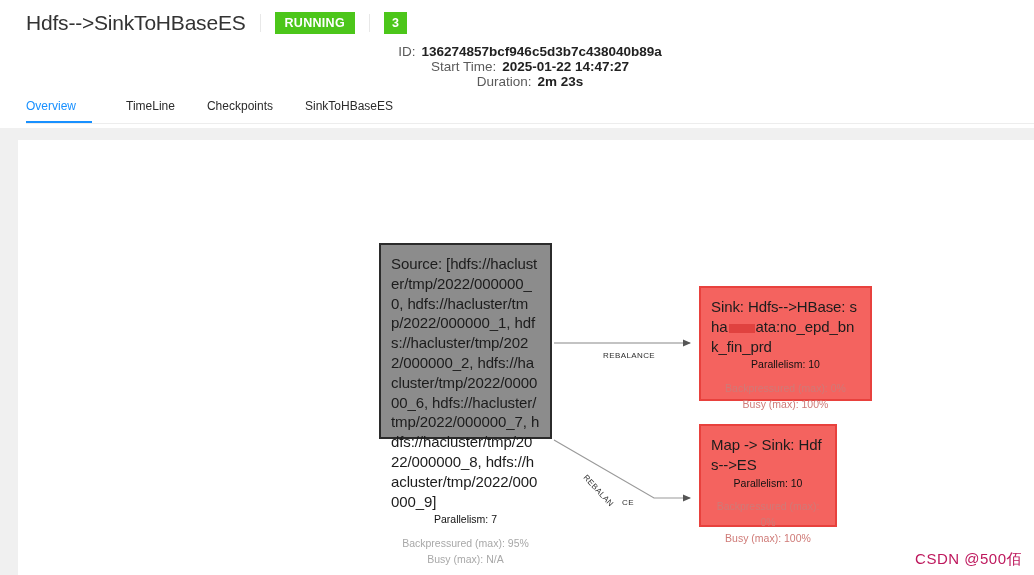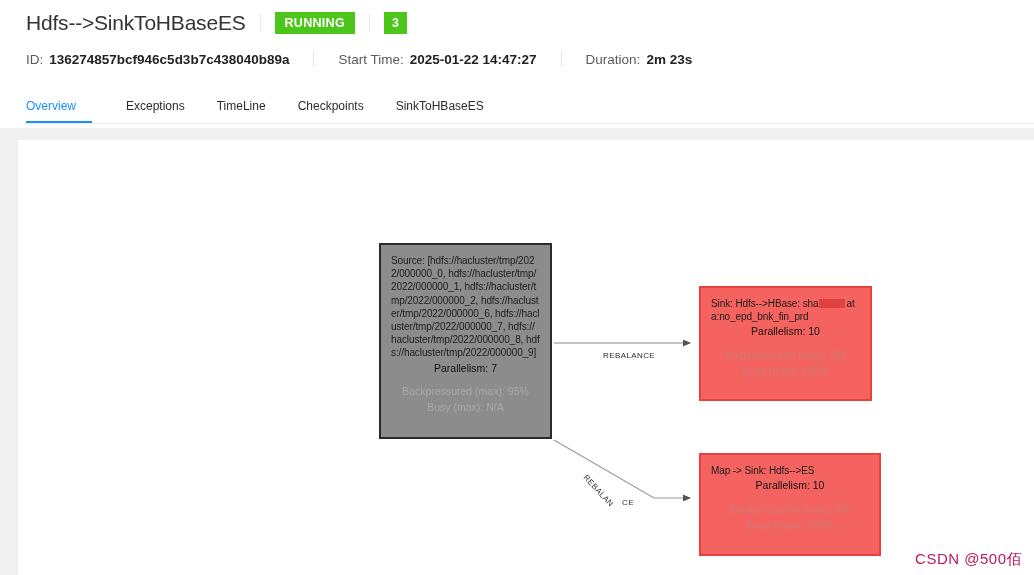--- a/index.html
+++ b/index.html
@@ -59,20 +59,21 @@
     display: inline-block;
   }
 
   .meta-row {
     display: flex;
     align-items: center;
     height: 30px;
     margin-top: 6px;
     font-size: 13.5px;
     color: #555555;
+    flex-direction: column;
   }
   .meta-label { color: #5a5a5a; font-weight: 400; }
   .meta-value { color: #222222; font-weight: bold; margin-left: 6px; }
   .meta-group { display: flex; align-items: baseline; white-space: nowrap; }
   .meta-sep {
     width: 1px; height: 16px;
     background: #e4e4e4;
     margin: 0 24px;
   }
 
@@ -135,24 +136,24 @@
     left: 361px;
     top: 103px;
     width: 173px;
     height: 196px;
   }
   .node-red {
     background: #f4635f;
     border-color: #e8413d;
   }
   #node-hbase { left: 681px; top: 146px; width: 173px; height: 115px; }
-  #node-es    { left: 681px; top: 313px; width: 182px; height: 103px; }
+  #node-es    { left: 681px; top: 284px; width: 138px; height: 103px; }
 
   .node-name {
-    font-size: 10px;
+    font-size: 15px;
     color: #1c1c1c;
     text-align: left;
     word-break: break-all;
     letter-spacing: -0.1px;
   }
   .node-source .node-name { text-align: left; }
   .node-red .node-name { text-align: left; }
 
   .node-parallelism {
     font-size: 10.5px;
@@ -232,21 +233,20 @@
     </span>
     <span class="meta-sep"></span>
     <span class="meta-group">
       <span class="meta-label">Duration:</span>
       <span class="meta-value">2m 23s</span>
     </span>
   </div>
 
   <div class="tabs">
     <div class="tab active">Overview</div>
-    <div class="tab">Exceptions</div>
     <div class="tab">TimeLine</div>
     <div class="tab">Checkpoints</div>
     <div class="tab">SinkToHBaseES</div>
   </div>
 </div>
 
 <div class="canvas-wrap">
   <div class="graph">
 
     <svg class="edges" viewBox="0 0 1016 435" xmlns="http://www.w3.org/2000/svg">

